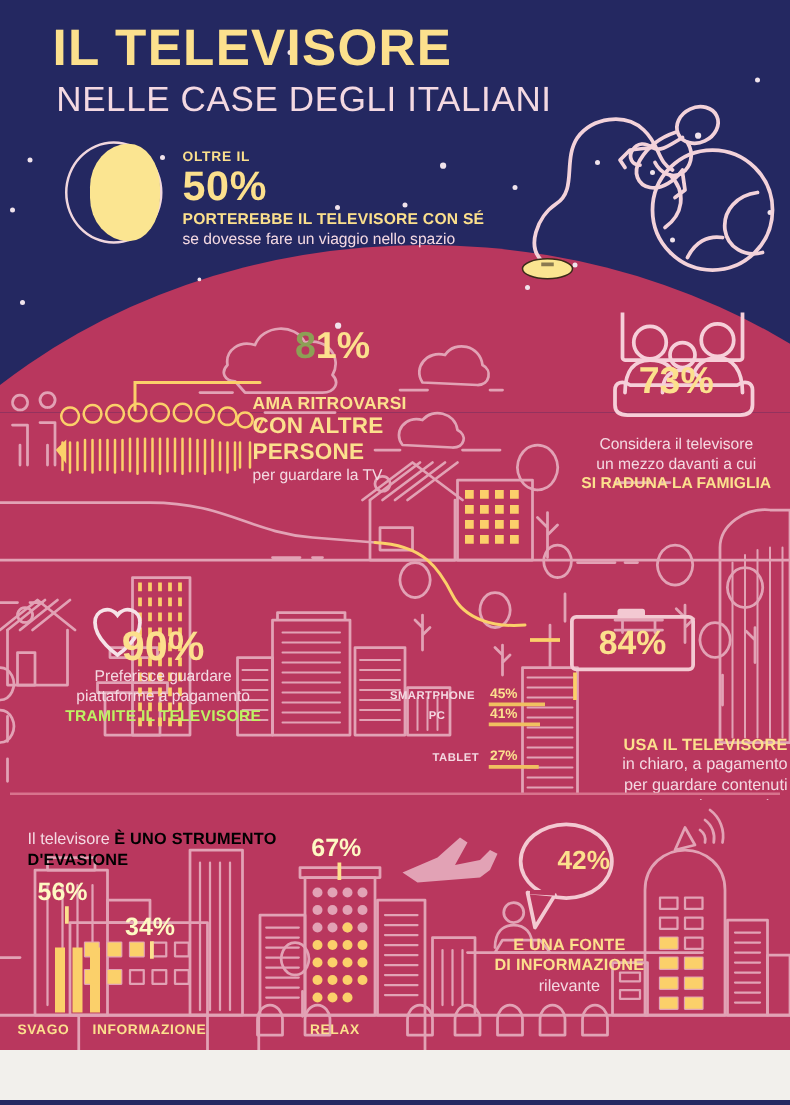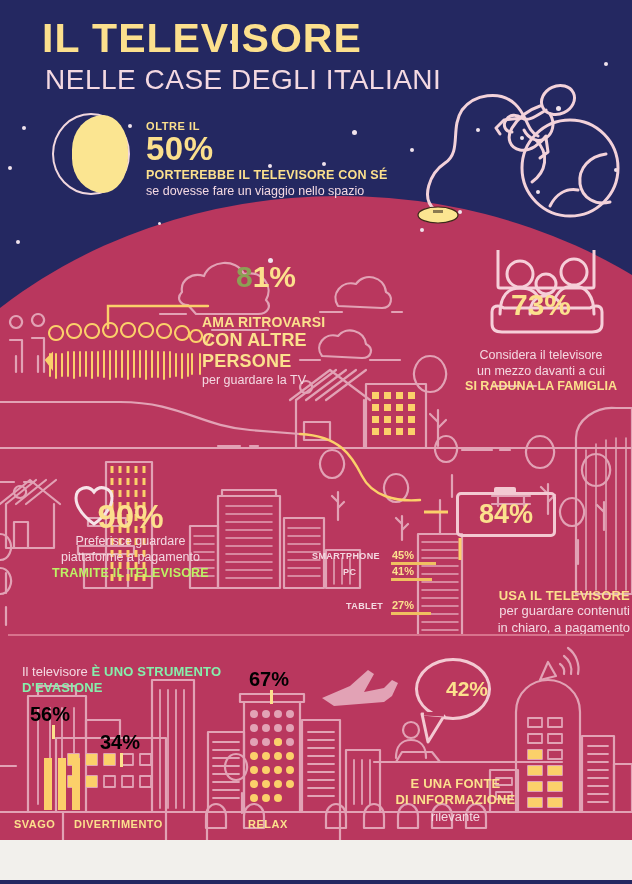--- a/index.html
+++ b/index.html
@@ -98,33 +98,33 @@
   .blk-84{ position:absolute; left:452px; top:588px; width:178px; text-align:right;}
   .t84b{ font-size:13px; font-weight:bold; color:#fce08d; letter-spacing:.2px;}
   .t84{ font-size:13px; color:#f4d9e2; line-height:1.3;}
 
   
   .bottom{ position:absolute; left:0; top:640px; width:632px; height:200px; overflow:hidden; background:#b9375e;}
   .divider{ position:absolute; left:8px; top:634px; width:616px; height:2px; background:#d8738d;}
 
   .evas{ position:absolute; left:22px; top:662px; width:310px;}
   .ev-norm{ font-size:13px; color:#f4d9e2;}
-  .ev-bold{ font-size:13px; font-weight:bold; color:#86efac; letter-spacing:.2px;}
-
-  .barpct{ position:absolute; font-size:20px; font-weight:bold; color:#000000; }
+  .ev-bold{ font-size:13px; font-weight:bold; color:#000000; letter-spacing:.2px;}
+
+  .barpct{ position:absolute; font-size:20px; font-weight:bold; color:#fef9c3; }
   .tick{ position:absolute; width:3px; background:#fce08d; }
 
   
   .bub{
     position:absolute; left:415px; top:658px; width:76px; height:62px;
     border:3px solid #f3c9d2; border-radius:50%;
     display:flex; align-items:center; justify-content:flex-end;
   }
   .pct42{ font-size:21px; font-weight:bold; color:#fce08d;}
-  .blk-42{ position:absolute; left:358px; top:748px; width:195px; text-align:center;margin-top:28px;}
+  .blk-42{ position:absolute; left:358px; top:748px; width:195px; text-align:center;}
   .t42b{ font-size:13px; font-weight:bold; color:#fce08d; letter-spacing:.2px; line-height:1.25;}
   .t42{ font-size:13px; color:#f4d9e2;}
 
   
   .strip{ position:absolute; left:0; top:812px; width:632px; height:28px; }
   .axislbl{ position:absolute; top:818px; font-size:11px; font-weight:bold; color:#fce08d; letter-spacing:.5px;}
 
   
   .footer{
     position:absolute; left:0; top:840px; width:632px; height:44px;
@@ -385,22 +385,22 @@
   <div class="devrow" style="left:346px;top:601px;">TABLET</div>
   <div class="devpct" style="left:392px;top:599px;">27%</div>
   <div class="devbar" style="left:391px;top:612px;width:40px;"></div>
 
   <div class="box84">
     <div class="pct84">84%</div>
   </div>
   <div style="position:absolute;left:494px;top:487px;width:22px;height:7px;background:#f3c9d2;border-radius:2px;"></div>
   <div class="blk-84">
     <div class="t84b">USA IL TELEVISORE</div>
+    <div class="t84">in chiaro, a pagamento</div>
     <div class="t84">per guardare contenuti</div>
-    <div class="t84">in chiaro, a pagamento</div>
     <div class="t84">o in streaming</div>
   </div>
 
   <div class="divider"></div>
 
   <div class="bottom">
     <svg width="632" height="200" viewBox="0 0 632 200">
       <g fill="none" stroke="#e2a2b5" stroke-width="2.2" stroke-linecap="round" stroke-linejoin="round">
 
         <rect x="28" y="56" width="58" height="116"></rect>
@@ -585,21 +585,21 @@
     <div class="t42">rilevante</div>
   </div>
 
   <svg class="strip" width="632" height="28" viewBox="0 0 632 28">
     <g stroke="#e2a2b5" stroke-width="2.2" fill="none">
       <path d="M0 0 L 632 0"></path>
       <path d="M63 0 v28 M166 0 v28 M207 0 v28 M340 0 v28"></path>
     </g>
   </svg>
   <div class="axislbl" style="left:14px;">SVAGO</div>
-  <div class="axislbl" style="left:74px;">DIVERTIMENTO</div>
+  <div class="axislbl" style="left:74px;">INFORMAZIONE</div>
   <div class="axislbl" style="left:248px;">RELAX</div>
 
   <div class="footer">
     
     
     
   </div>
   <div class="bottombar"></div>
 
 </div>

